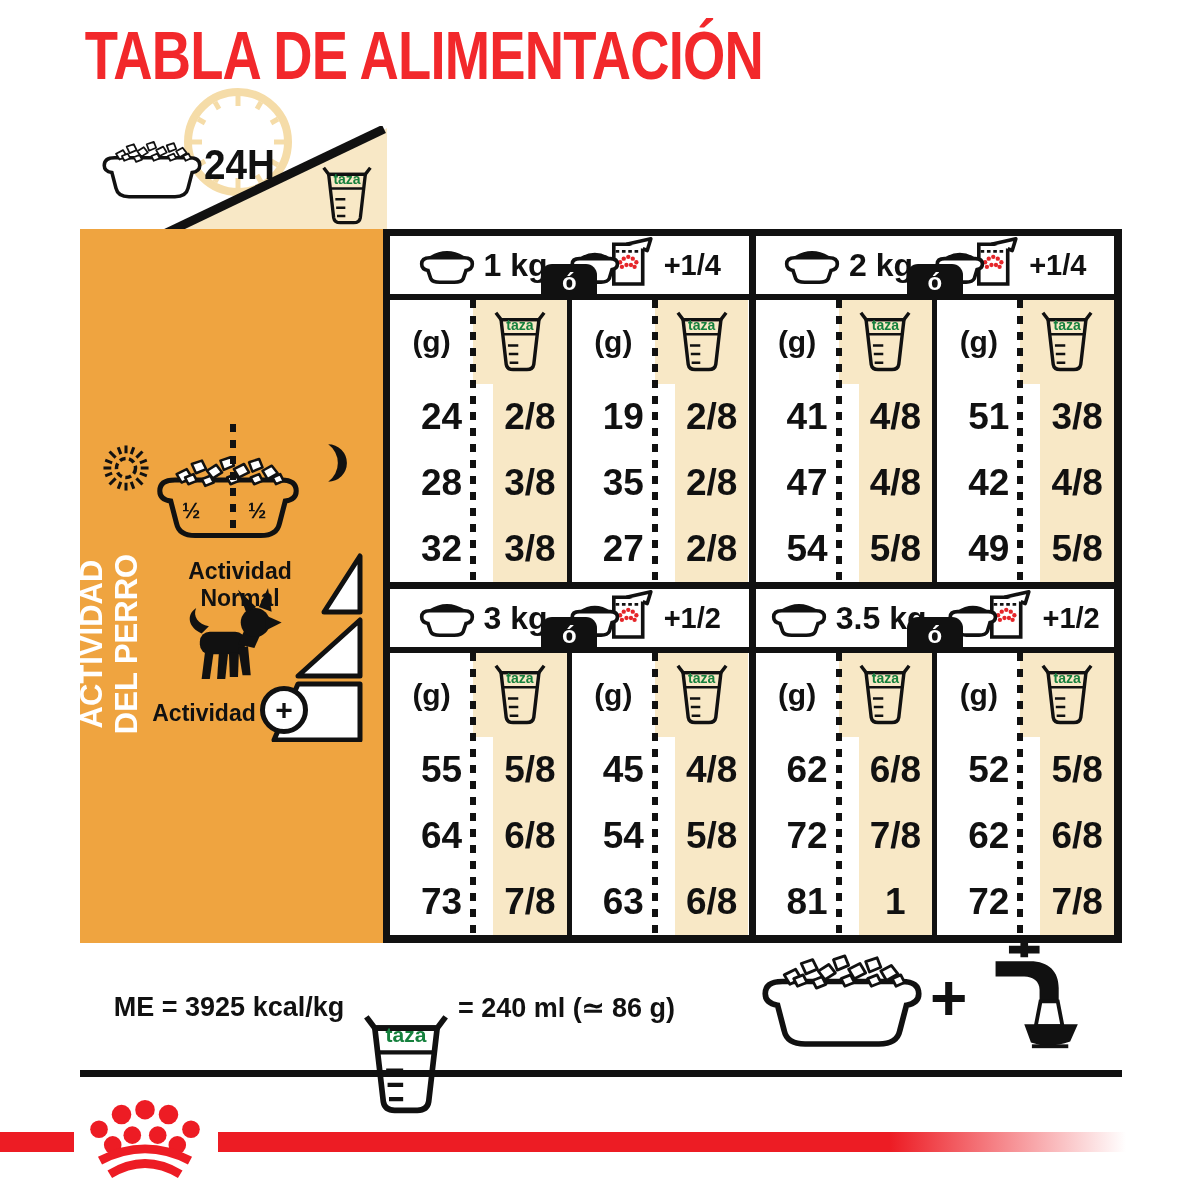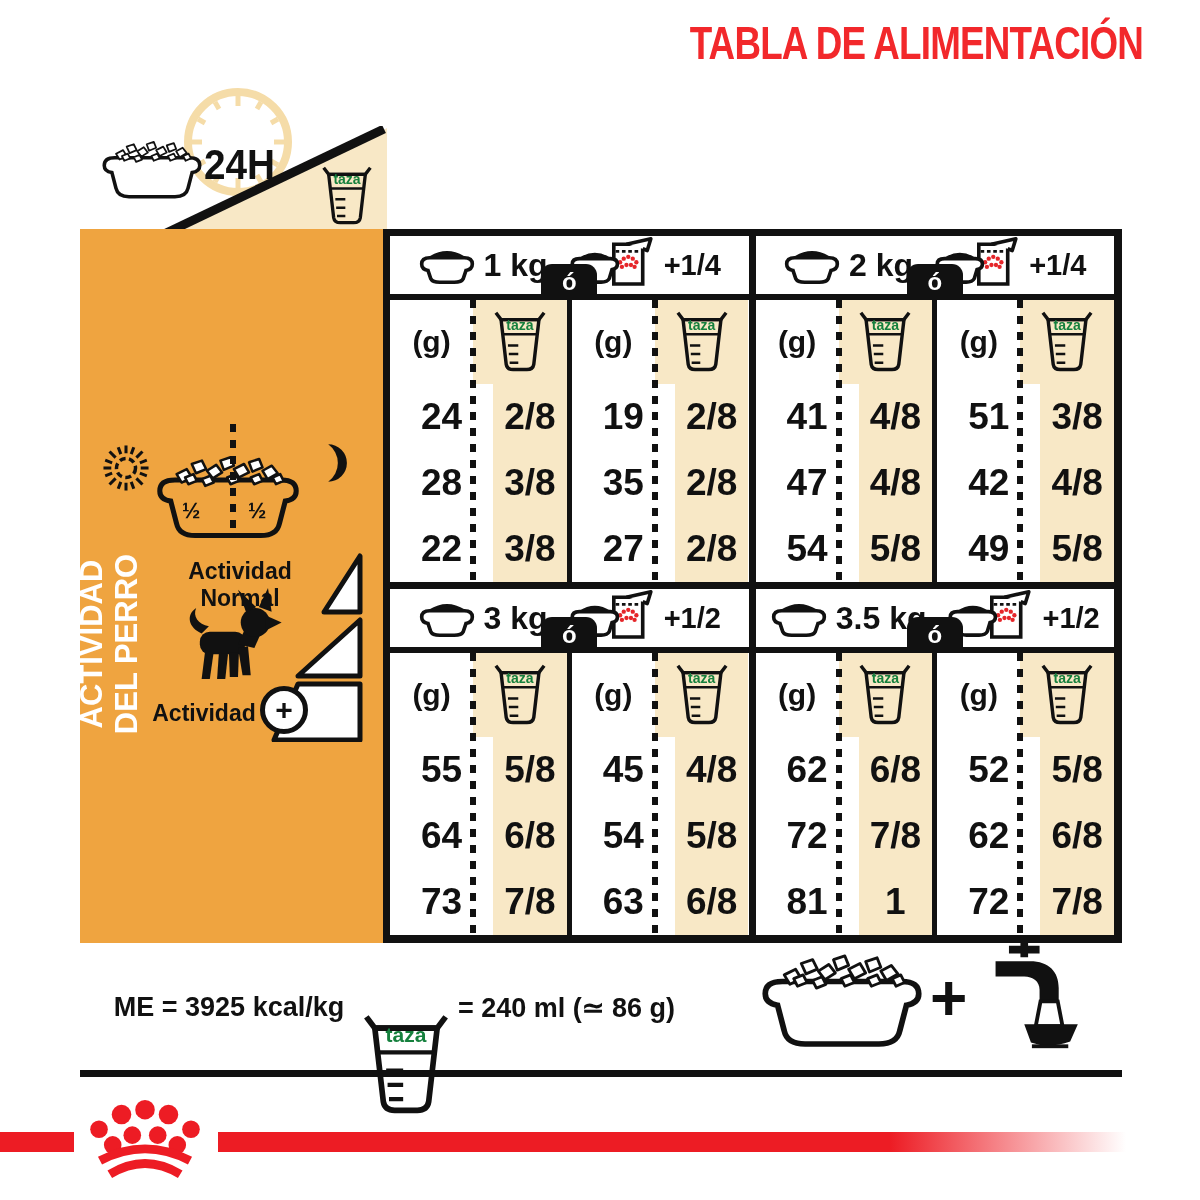--- a/index.html
+++ b/index.html
@@ -2,21 +2,21 @@
 <html><head>
 <meta charset="utf-8">
 <style>
   html,body{margin:0;padding:0;background:#fff;}
   #canvas{position:relative;width:1200px;height:1200px;background:#fff;overflow:hidden;
           font-family:"Liberation Sans",sans-serif;color:#111;}
   .abs{position:absolute;}
   .cond{display:inline-block;transform:scaleX(.8);transform-origin:center;}
   .cond9{display:inline-block;transform:scaleX(.9);transform-origin:center;}
   
-  .title{left:0;top:16px;width:1200px;text-align:right;font-size:46px;font-weight:900;
+  .title{left:0;top:16px;width:1200px;text-align:left;font-size:68px;font-weight:900;
          letter-spacing:-1px;color:#F2282B;white-space:nowrap;}
   
   .band{left:383px;top:130px;width:739px;height:100px;background:#EFA440;
         border-top:9px solid #111;border-right:9px solid #111;box-sizing:border-box;
         display:flex;align-items:center;justify-content:center;}
   .band span{font-size:57px;font-weight:900;color:#111;}
   .h24{left:200px;top:140px;font-size:43px;font-weight:900;}
   
   .hline{background:#111;}
   
@@ -295,21 +295,21 @@
                   <svg>
                     <use href="#sym-cup"></use>
                   </svg>
                   <b class="cuplabel">taza</b>
                 </span>
             </div>
             <div class="cell gv">24</div>
             <div class="cell cv">2/8</div>
             <div class="cell gv">28</div>
             <div class="cell cv">3/8</div>
-            <div class="cell gv">22</div>
+            <div class="cell gv">32</div>
             <div class="cell cv">3/8</div>
           </div>
           <div class="subtable second">
             <div class="cell gh">(g)</div>
             <div class="cell ch">
               <span class="cupwrap cup-md" style="width:56px;height:62px">
                   <svg>
                     <use href="#sym-cup"></use>
                   </svg>
                   <b class="cuplabel">taza</b>

